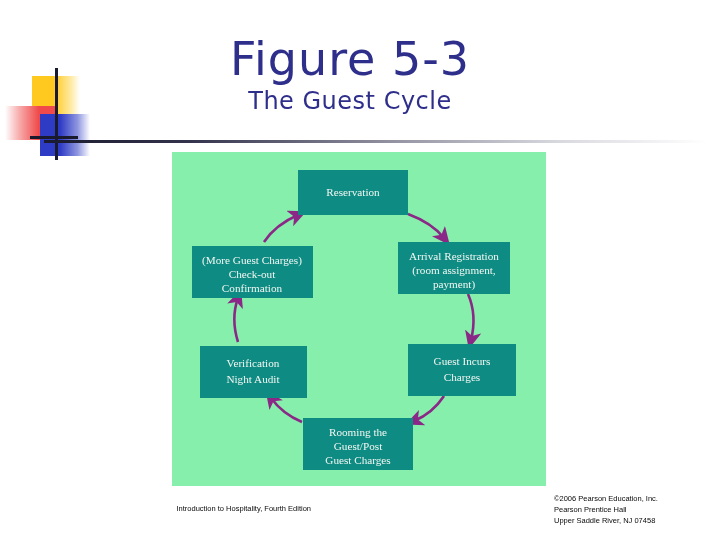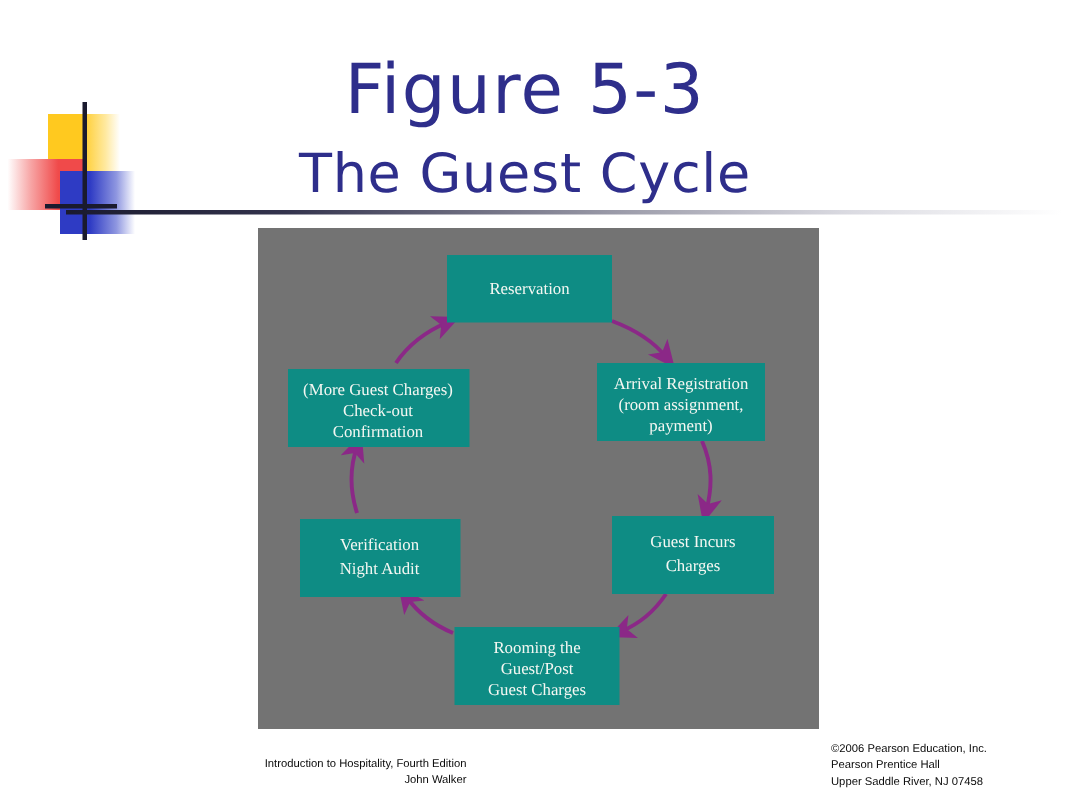--- a/index.html
+++ b/index.html
@@ -86,47 +86,47 @@
     color: #2E2E8B;
     font-size: 46px;
     line-height: 50px;
     font-weight: normal;
     letter-spacing: 1px;
     font-family: "DejaVu Sans", sans-serif;
     white-space: nowrap;
   }
   .title-sub {
     color: #2E2E8B;
-    font-size: 36px;
+    font-size: 24px;
     line-height: 34px;
     font-weight: normal;
     letter-spacing: 0.5px;
     font-family: "DejaVu Sans", sans-serif;
-    margin-top: 16px;
+    margin-top: 0;
     white-space: nowrap;
   }
 
   
   .divider {
     position: absolute;
     left: 44px;
     top: 140px;
     width: 664px;
     height: 3px;
     background: linear-gradient(to right, #1A1A2E 0%, #33334d 22%, #9a9aa8 55%, #d9d9e0 78%, #ffffff 100%);
   }
 
   
   .figure-panel {
     position: absolute;
     left: 172px;
     top: 152px;
     width: 374px;
     height: 334px;
-    background: #737373;
+    background: #86efac;
   }
   .figure-svg {
     display: block;
     width: 374px;
     height: 334px;
   }
   .node-rect {
     fill: #0E8C84;
   }
   .node-text {
@@ -243,21 +243,20 @@
         <text class="node-text" x="80" y="109">(More Guest Charges)</text>
         <text class="node-text" x="80" y="123">Check-out</text>
         <text class="node-text" x="80" y="137">Confirmation</text>
       </g>
 
     </svg>
   </div>
 
   <div class="footer-left">
     <span class="footer-line">Introduction to Hospitality, Fourth Edition</span>
-    <span class="footer-line">John Walker</span>
   </div>
 
   <div class="footer-right">
     <span class="footer-line">©2006 Pearson Education, Inc.</span>
     <span class="footer-line">Pearson Prentice Hall</span>
     <span class="footer-line">Upper Saddle River, NJ 07458</span>
   </div>
 
 </div>
 

